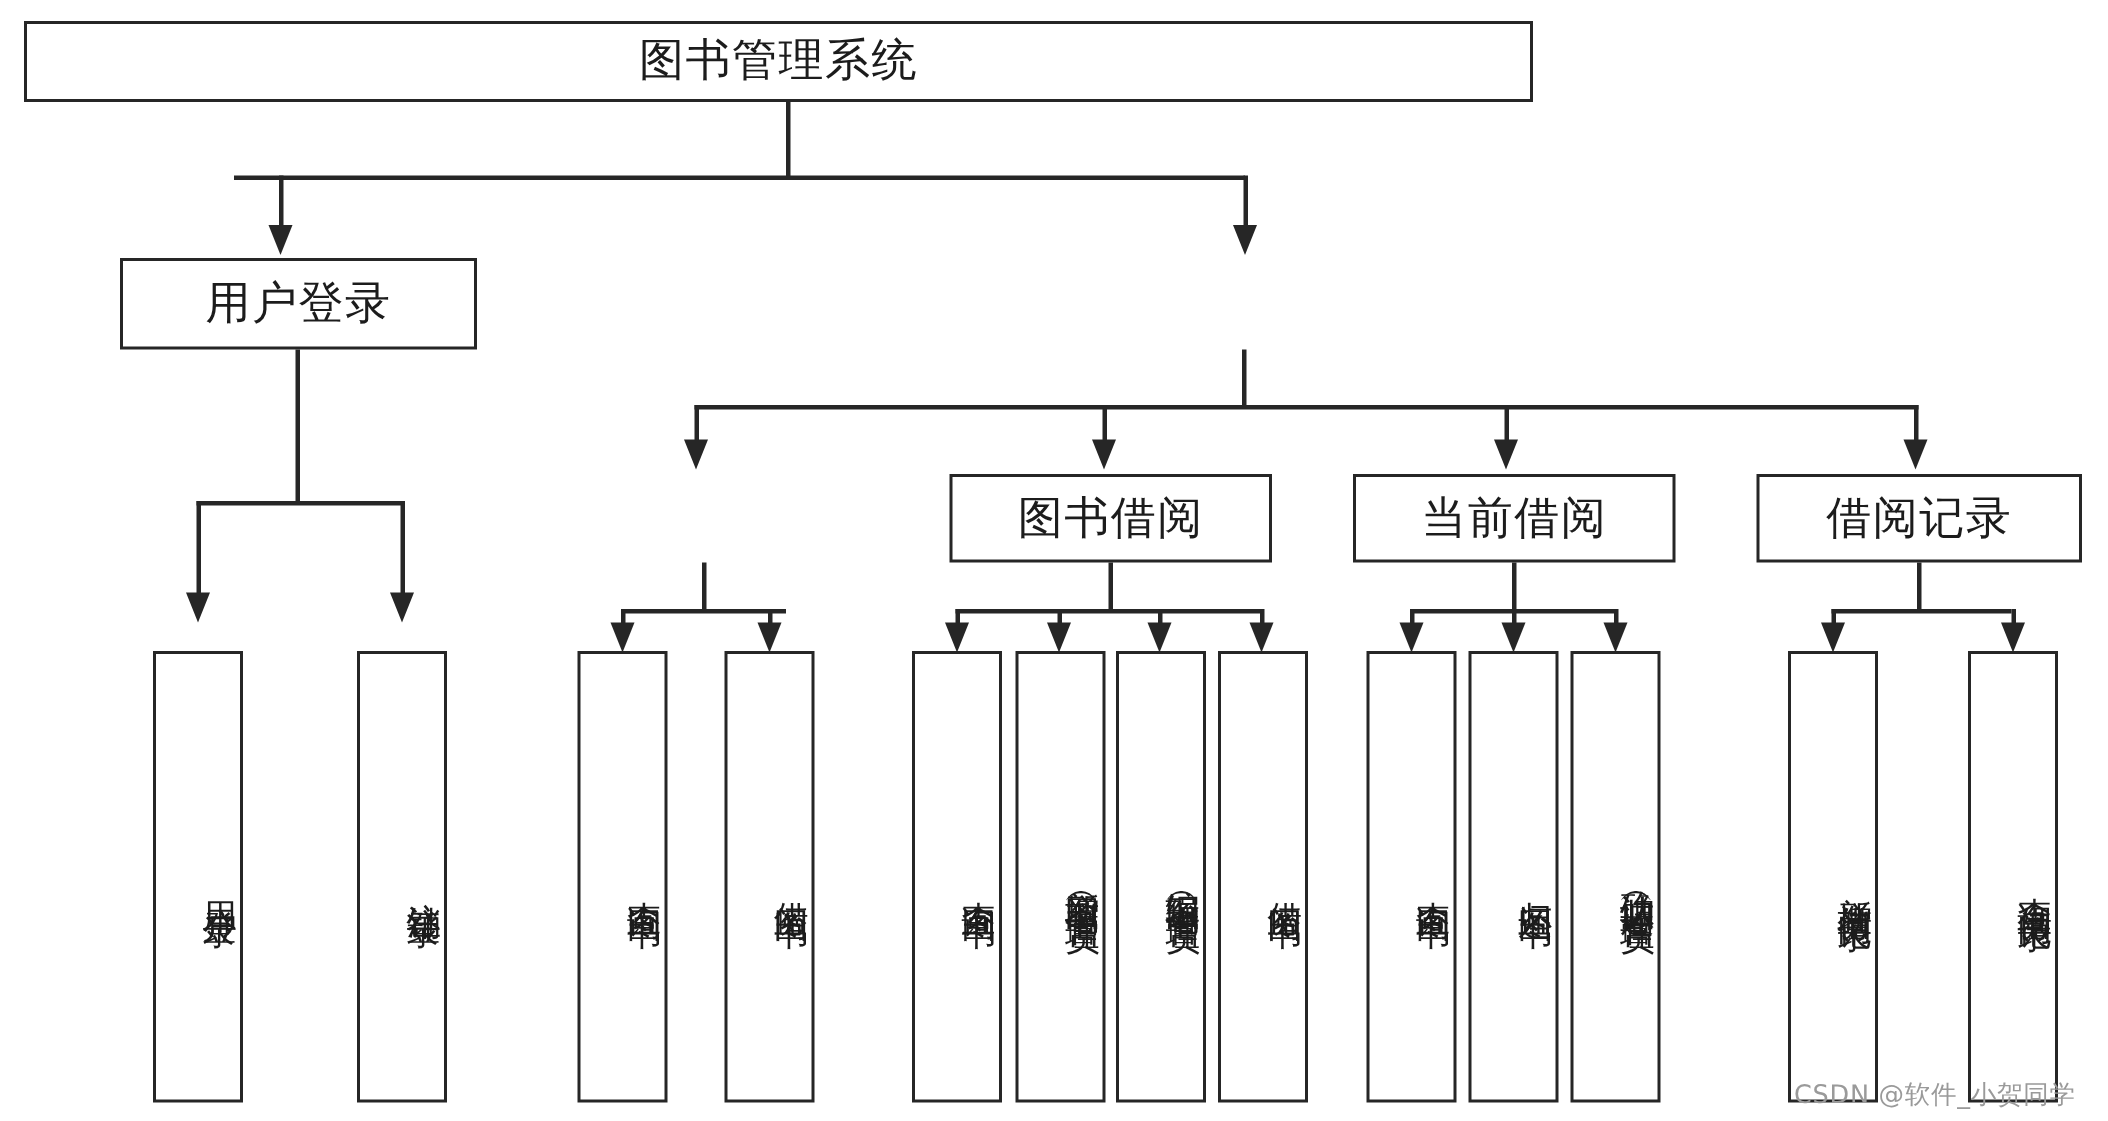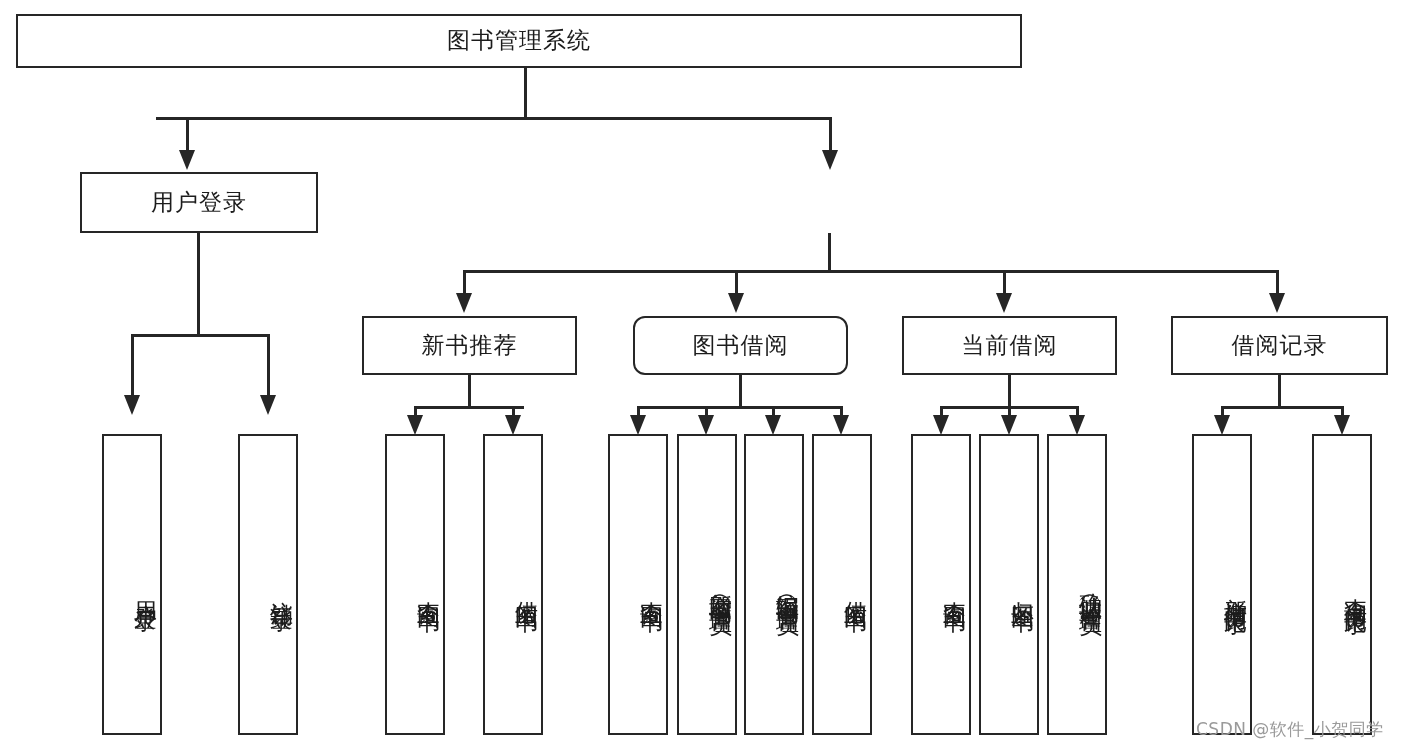--- a/index.html
+++ b/index.html
@@ -21,21 +21,21 @@
     position: absolute;
     box-sizing: border-box;
     border: 2.5px solid #262626;
     background: #ffffff;
     display: flex;
     align-items: center;
     justify-content: center;
     color: #1c1c1c;
   }
   .node.horiz {
-    font-size: 23px;
+    font-size: 30px;
     line-height: 1.2;
     letter-spacing: 1px;
     white-space: nowrap;
   }
   .node.vert {
     writing-mode: vertical-rl;
     text-orientation: upright;
     font-size: 23px;
     line-height: 1.25;
     letter-spacing: 3px;
@@ -107,24 +107,21 @@
   <div class="lineH" style="left:463px; top:270px; width:816px;"></div>
   <div class="lineV" style="left:463px; top:270px; height:25px;"></div>
   <div class="arrow" style="left:456px; top:293px;"></div>
   <div class="lineV" style="left:735px; top:270px; height:25px;"></div>
   <div class="arrow" style="left:728px; top:293px;"></div>
   <div class="lineV" style="left:1003px; top:270px; height:25px;"></div>
   <div class="arrow" style="left:996px; top:293px;"></div>
   <div class="lineV" style="left:1276px; top:270px; height:25px;"></div>
   <div class="arrow" style="left:1269px; top:293px;"></div>
 
-  <div class="node horiz" style="left:362px; top:316px; width:215px; height:59px;">
-    <span>新书推荐</span>
-  </div>
-  <div class="node horiz" style="left:633px; top:316px; width:215px; height:59px;border-radius:12px;">
+  <div class="node horiz" style="left:633px; top:316px; width:215px; height:59px;">
     <span>图书借阅</span>
   </div>
   <div class="node horiz" style="left:902px; top:316px; width:215px; height:59px;">
     <span>当前借阅</span>
   </div>
   <div class="node horiz" style="left:1171px; top:316px; width:217px; height:59px;">
     <span>借阅记录</span>
   </div>
 
   <div class="lineV" style="left:468px; top:375px; height:32px;"></div>

